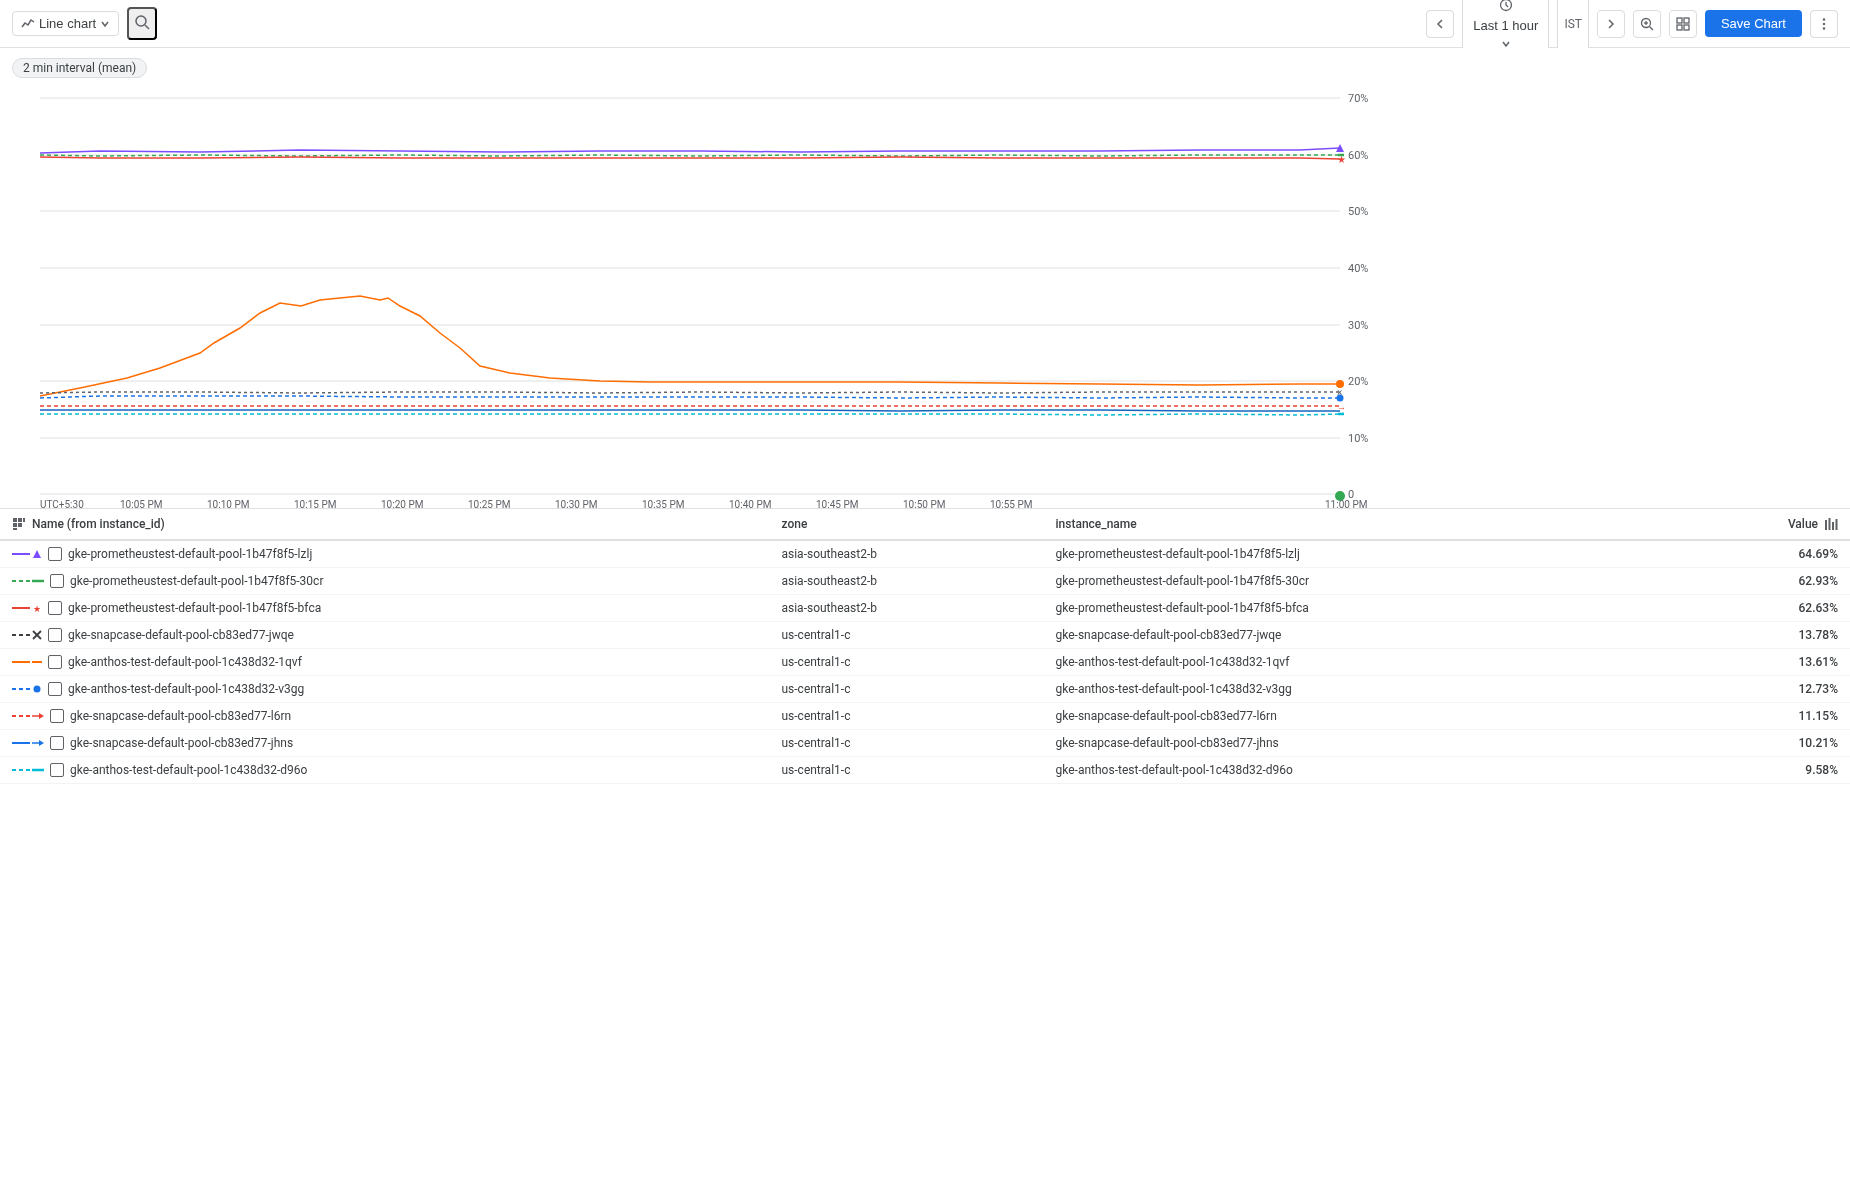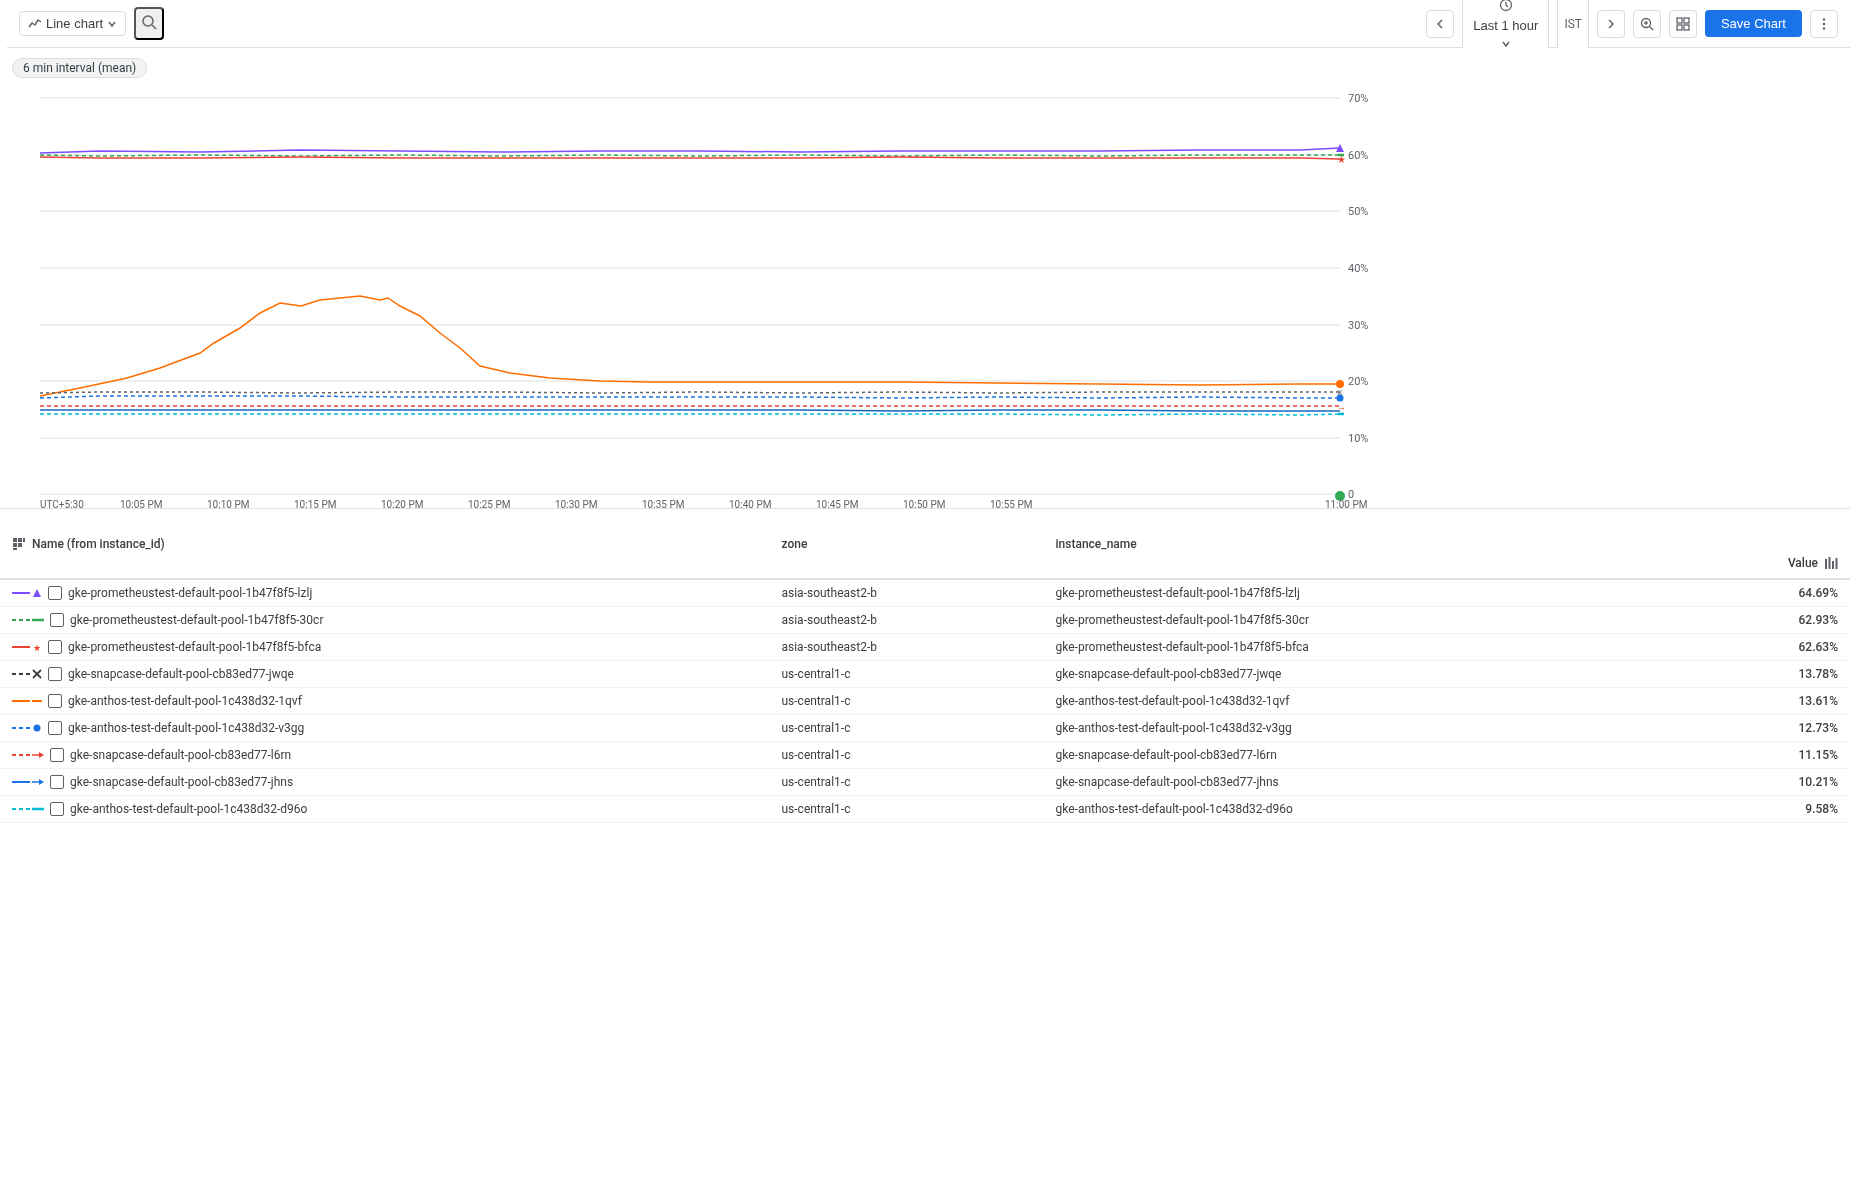--- a/index.html
+++ b/index.html
@@ -3,21 +3,20 @@
   <meta charset="utf-8">
   <style>
     * { box-sizing: border-box; margin: 0; padding: 0; }
     body { font-family: 'Google Sans', Roboto, Arial, sans-serif; font-size: 13px; background: #fff; color: #202124; overflow-x: hidden; }
 
     
     .toolbar {
       display: flex; align-items: center; justify-content: space-between;
       height: 48px; padding: 0 12px; border-bottom: 1px solid #e0e0e0;
       background: #fff;
-      margin-left: 7px;
     }
     .toolbar-left { display: flex; align-items: center; gap: 8px; }
     .chart-type-btn {
       display: flex; align-items: center; gap: 4px;
       padding: 4px 8px; border: 1px solid #dadce0; border-radius: 4px;
       cursor: pointer; font-size: 13px; background: #fff; color: #3c4043;
     }
     .search-icon-btn { cursor: pointer; padding: 4px; border-radius: 4px; color: #5f6368; }
     .toolbar-right { display: flex; align-items: center; gap: 8px; }
     .time-nav-btn {
@@ -53,21 +52,21 @@
       background: #f1f3f4; border: 1px solid #dadce0; border-radius: 12px;
       padding: 2px 10px; font-size: 12px; color: #3c4043; z-index: 10;
     }
     .chart-svg-area { width: 100%; height: 100%; }
 
     
     .legend-table { width: 100%; border-collapse: collapse; }
     .legend-table thead tr { border-top: 1px solid #e0e0e0; border-bottom: 2px solid #e0e0e0; }
     .legend-table th {
       text-align: left; padding: 8px 12px; font-size: 12px; font-weight: 500;
-      color: #3c4043; background: #fff; white-space: nowrap; margin-top: 39px;
+      color: #3c4043; background: #fff; white-space: nowrap;
     }
     .legend-table th.right { text-align: right; }
     .legend-table td {
       padding: 6px 12px; font-size: 12px; color: #3c4043;
       border-bottom: 1px solid #f1f3f4; vertical-align: middle;
     }
     .legend-table td.right { text-align: right; font-weight: 500; }
     .checkbox-cell {
       display: flex; align-items: center; gap: 6px;
     }
@@ -141,21 +140,21 @@
       <svg width="14" height="14" viewBox="0 0 14 14">
           <circle cx="7" cy="2.5" r="1.2" fill="#5f6368"></circle>
           <circle cx="7" cy="7" r="1.2" fill="#5f6368"></circle>
           <circle cx="7" cy="11.5" r="1.2" fill="#5f6368"></circle>
         </svg>
     </button>
   </div>
 </div>
 
 <div class="chart-container">
-  <span class="interval-badge">6 min interval (mean)</span>
+  <span class="interval-badge">2 min interval (mean)</span>
   <svg class="chart-svg-area" viewBox="0 0 1850 460" preserveAspectRatio="none">
 
     <line x1="40" y1="50" x2="1340" y2="50" stroke="#e0e0e0" stroke-width="1"></line>
     <line x1="40" y1="107" x2="1340" y2="107" stroke="#e0e0e0" stroke-width="1"></line>
     <line x1="40" y1="163" x2="1340" y2="163" stroke="#e0e0e0" stroke-width="1"></line>
     <line x1="40" y1="220" x2="1340" y2="220" stroke="#e0e0e0" stroke-width="1"></line>
     <line x1="40" y1="277" x2="1340" y2="277" stroke="#e0e0e0" stroke-width="1"></line>
     <line x1="40" y1="333" x2="1340" y2="333" stroke="#e0e0e0" stroke-width="1"></line>
     <line x1="40" y1="390" x2="1340" y2="390" stroke="#e0e0e0" stroke-width="1"></line>
     <line x1="40" y1="446" x2="1340" y2="446" stroke="#e0e0e0" stroke-width="1"></line>

